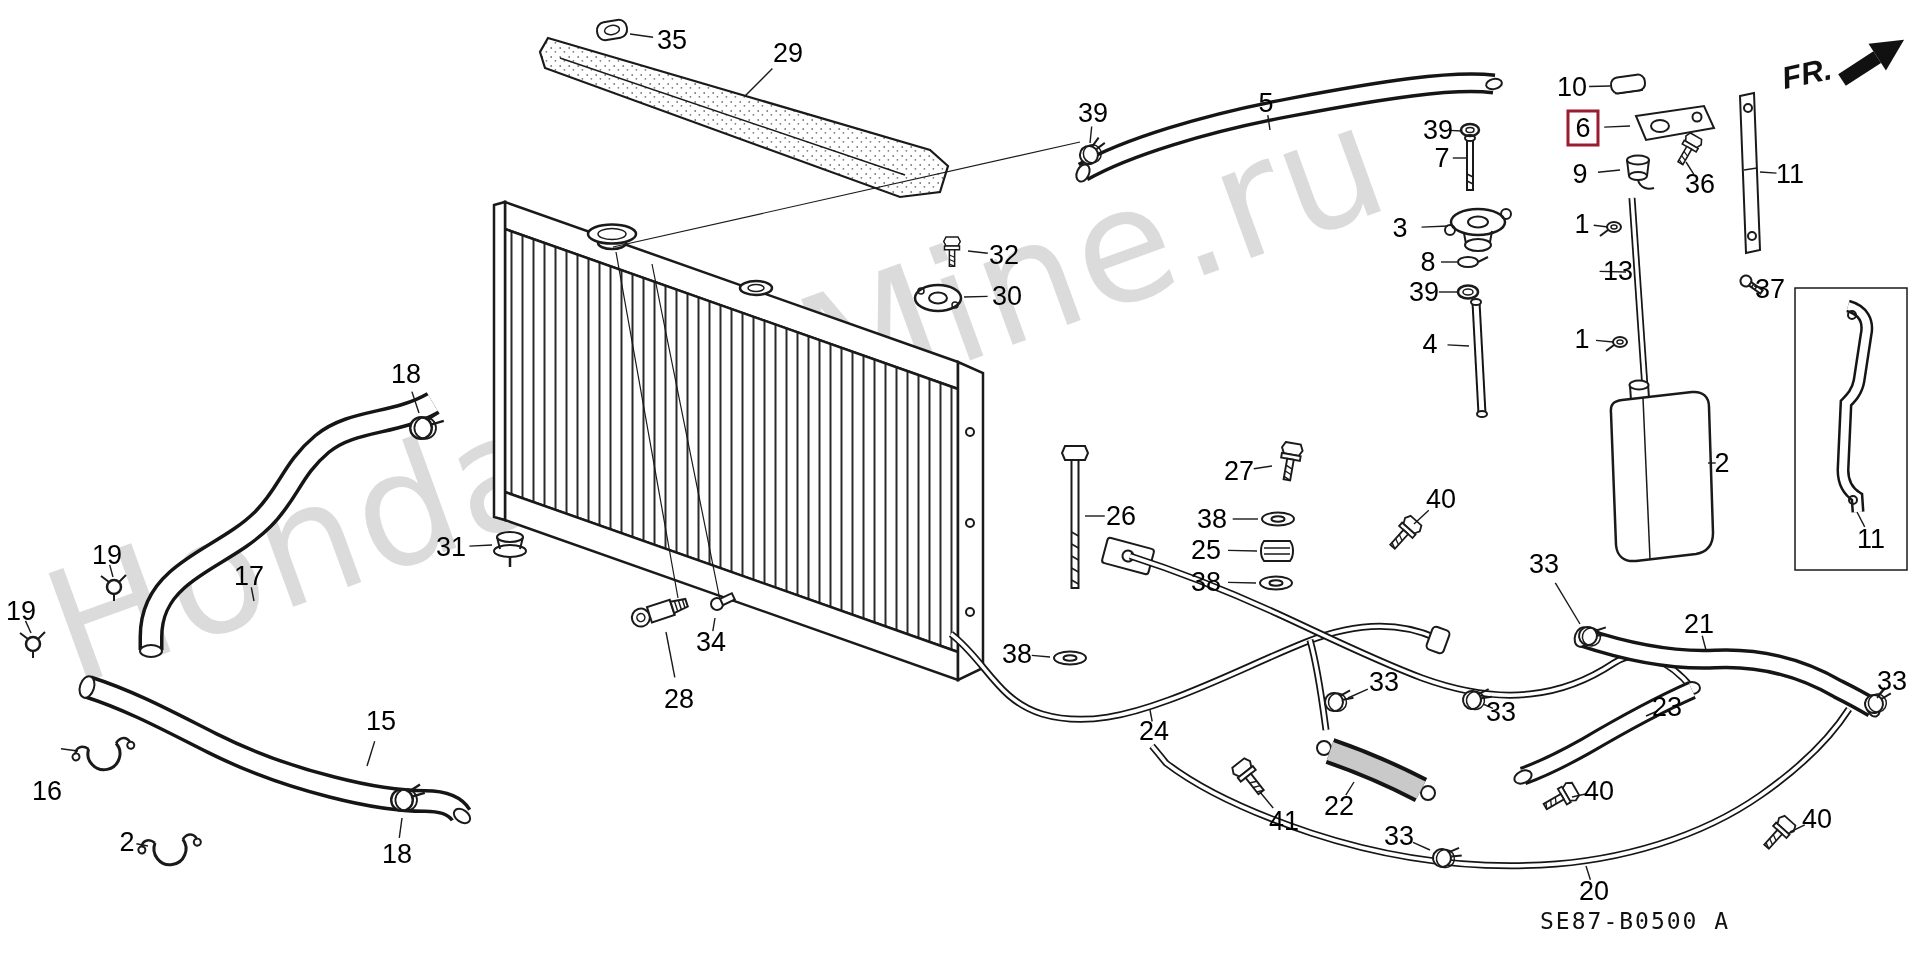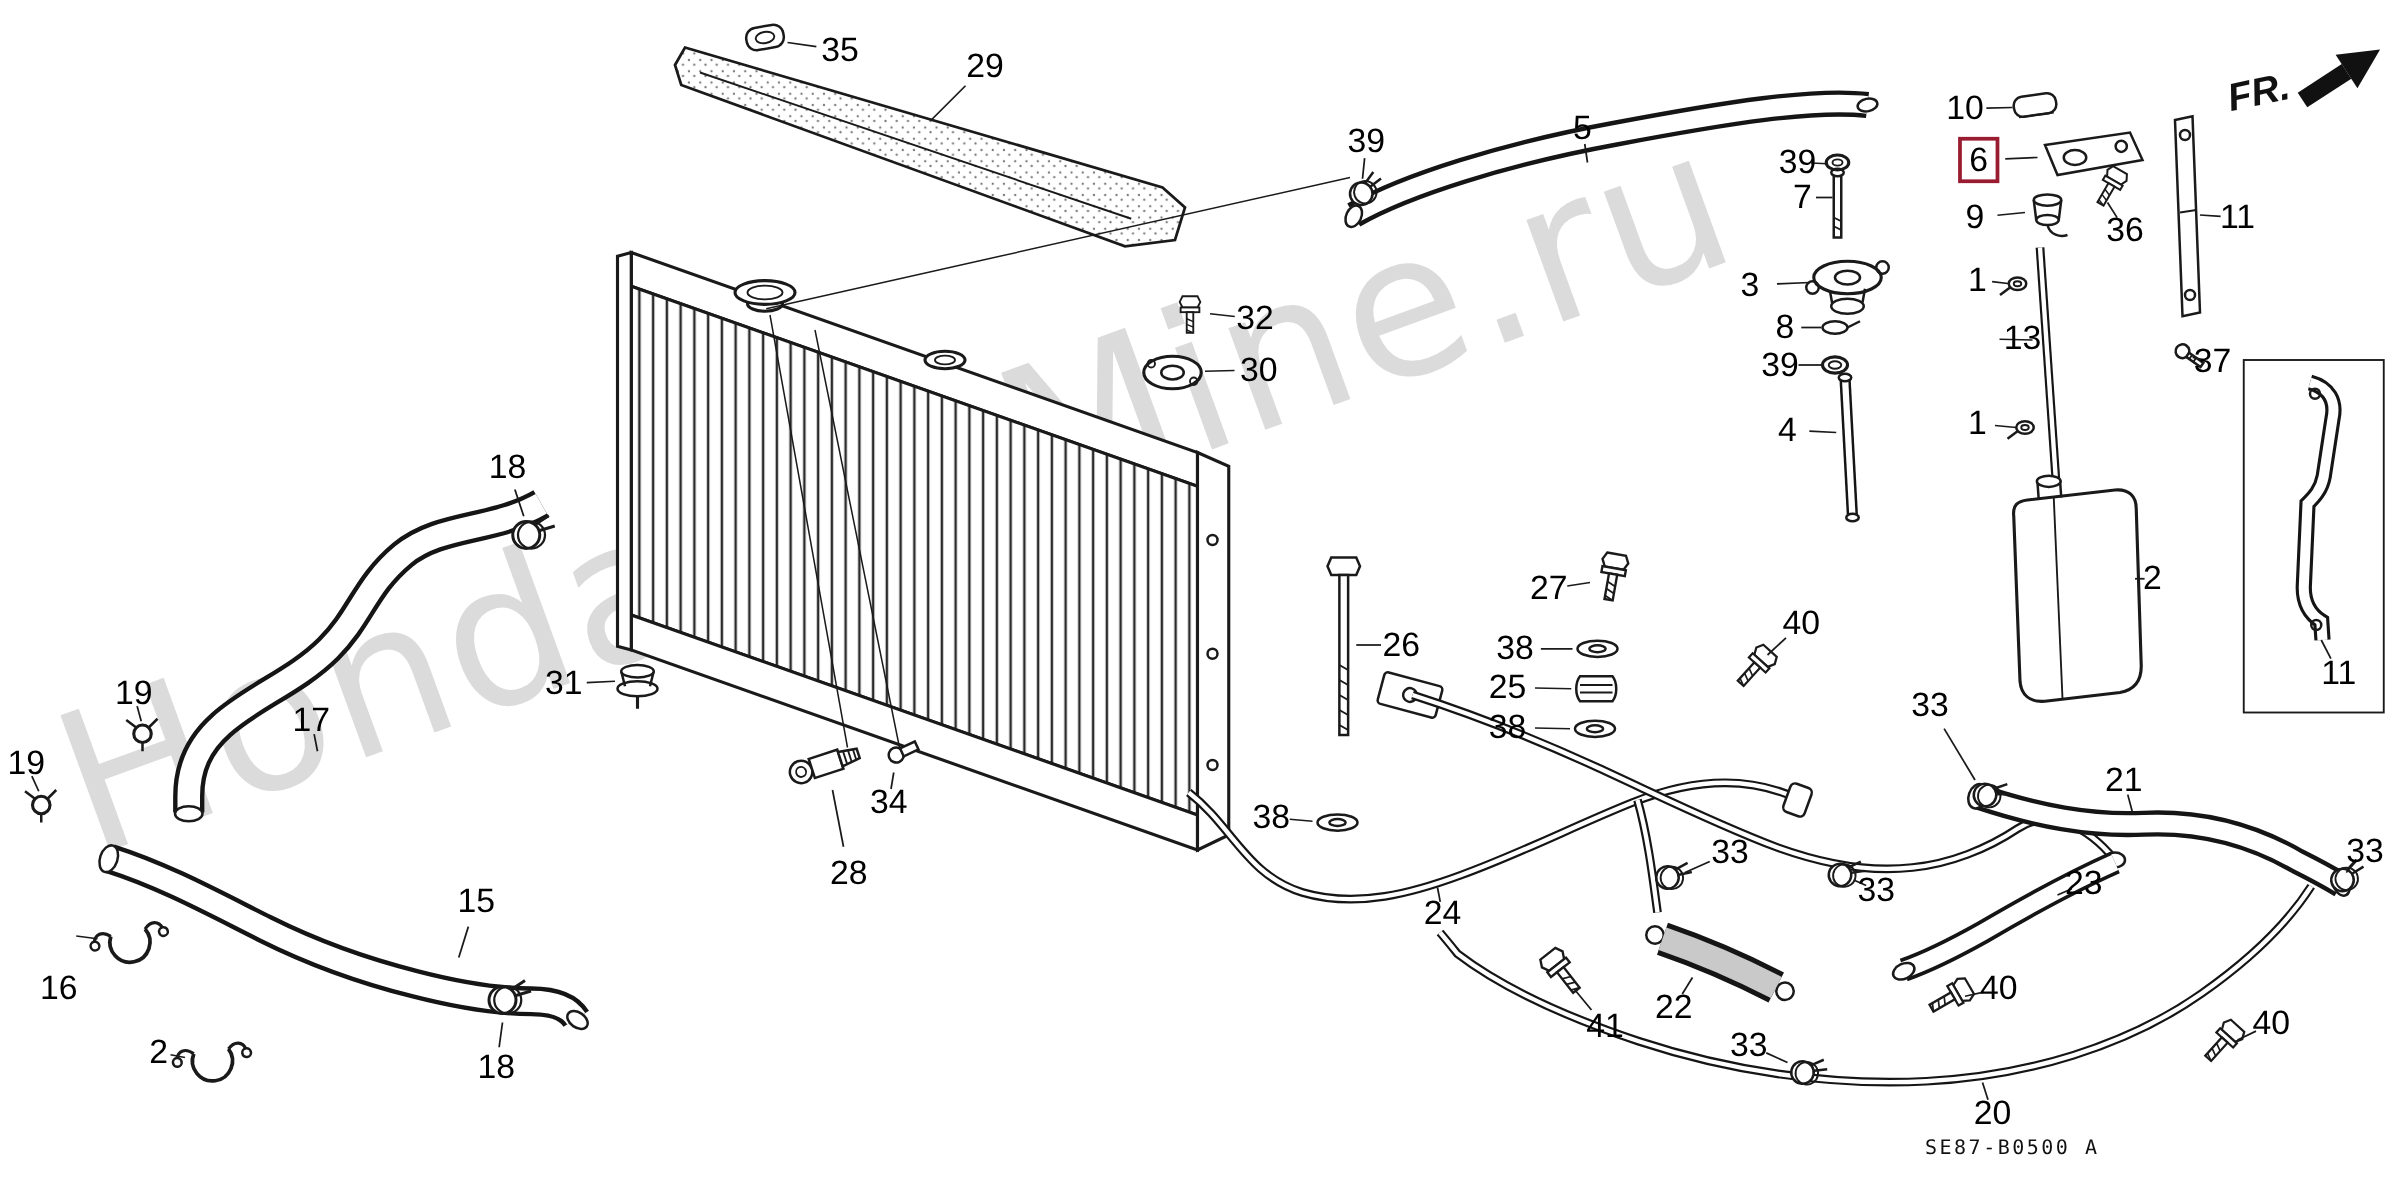--- a/index.html
+++ b/index.html
@@ -26,21 +26,21 @@
     border: 3px solid var(--accent, #9a1c30);
     padding: 2px 6px; background: #fff;
   }
   .fr-label {
     position: absolute; left: 1782px; top: 56px; z-index: 3;
     font-size: 31px; font-weight: bold; font-style: italic;
     transform: rotate(-12deg); color: #111;
   }
   .diagram-code {
     position: absolute; left: 1540px; top: 908px; z-index: 3;
-    font-size: 16px; letter-spacing: 2px; color: #111;
+    font-size: 23px; letter-spacing: 2px; color: #111;
     font-family: "DejaVu Sans Mono", monospace;
     text-align: center;
   }
   
   .s15 { stroke:#1a1a1a; stroke-width:1.5; fill:none; }
   .s2  { stroke:#1a1a1a; stroke-width:2;   fill:none; }
   .s25 { stroke:#1a1a1a; stroke-width:2.5; fill:none; }
   .s3  { stroke:#1a1a1a; stroke-width:3;   fill:none; }
   .fw  { fill:#fff; stroke:#1a1a1a; stroke-width:2; }
   .fw2 { fill:#fff; stroke:#1a1a1a; stroke-width:2.5; }

